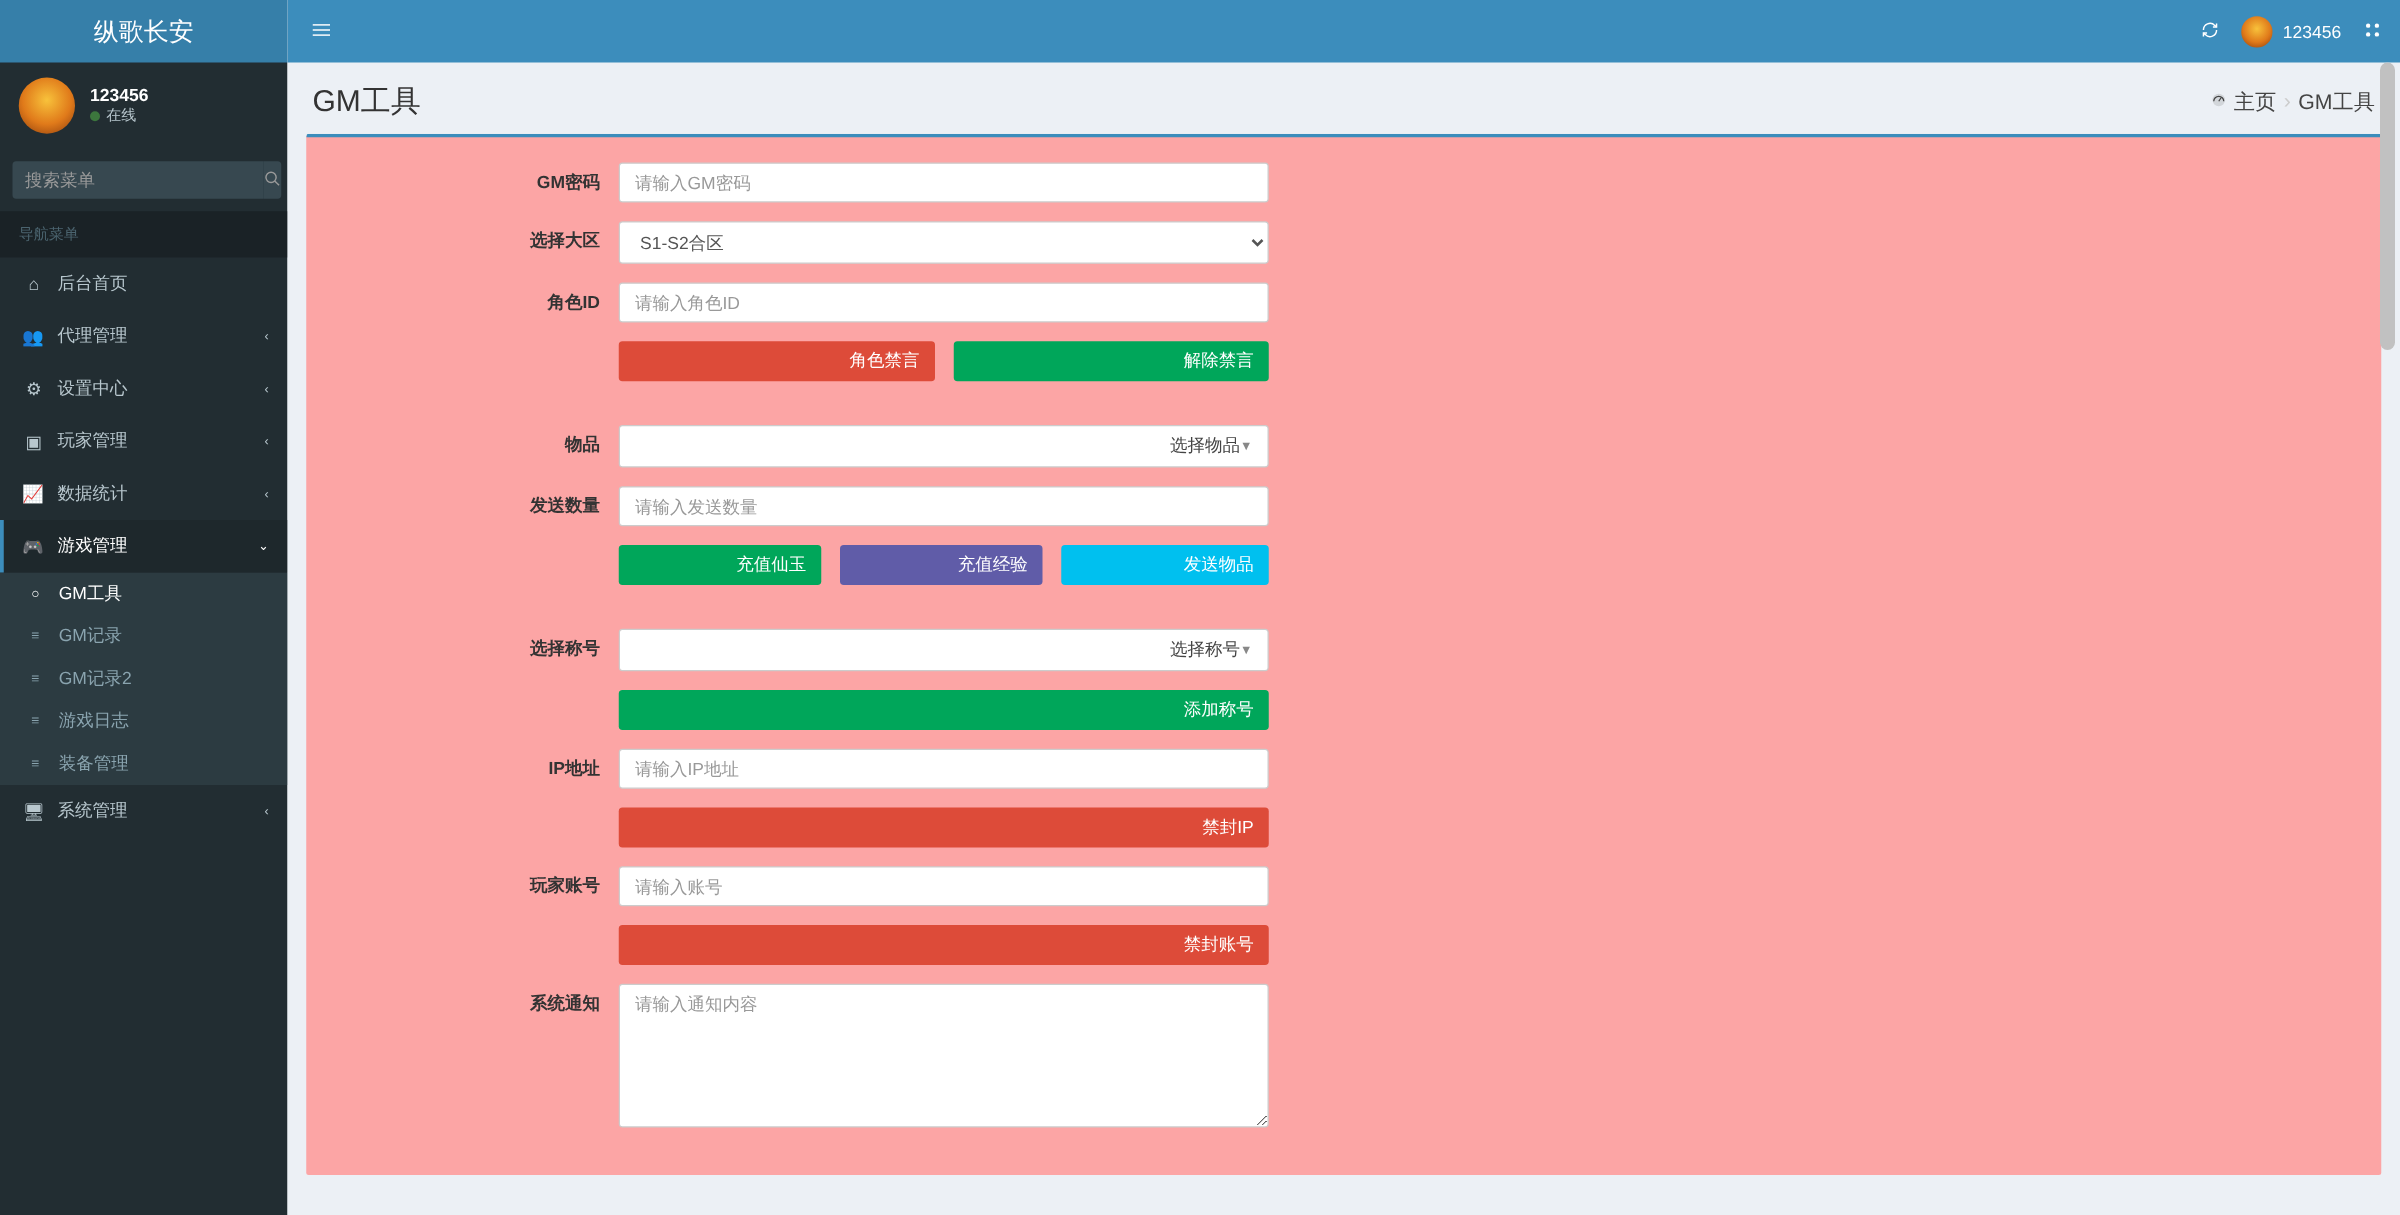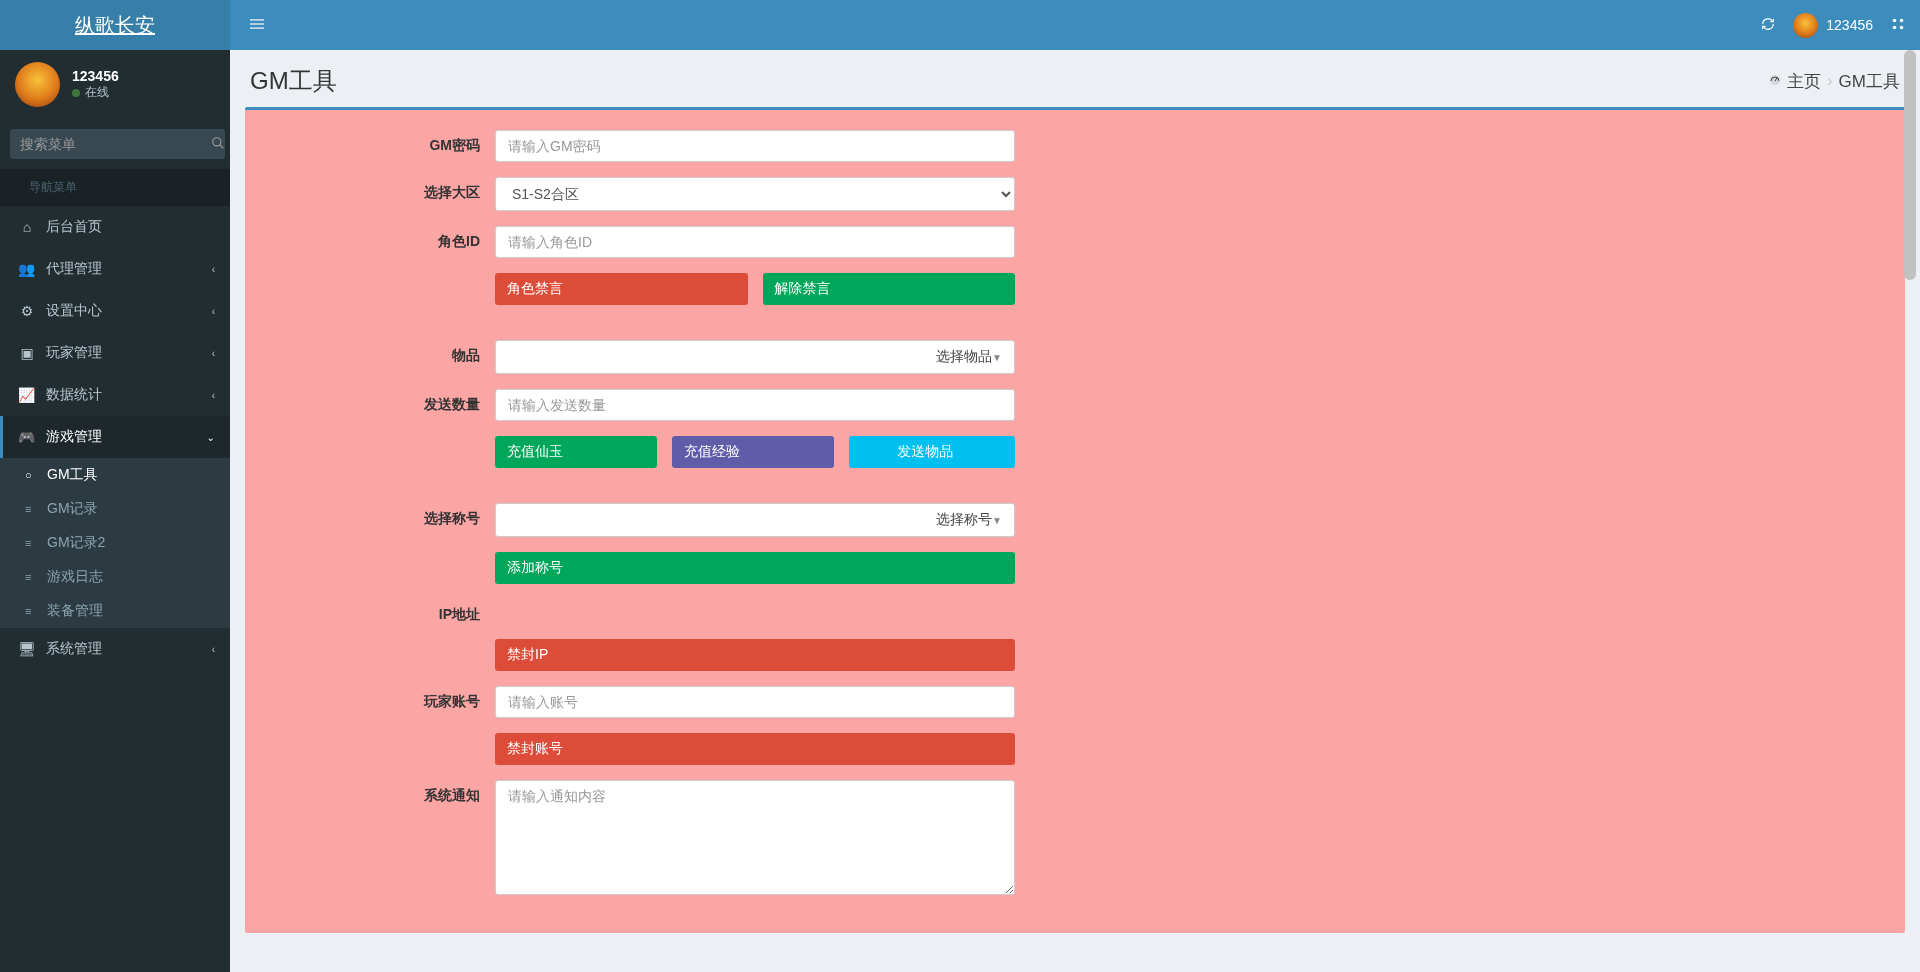--- a/index.html
+++ b/index.html
@@ -2,35 +2,35 @@
 <html><head>
 <meta charset="utf-8">
 <style>
 * { margin: 0; padding: 0; box-sizing: border-box; }
 body { font-family: "Helvetica Neue", Helvetica, Arial, "Microsoft YaHei", sans-serif; font-size: 14px; background: #ecf0f5; color: #333; }
 
 .wrapper { display: flex; min-height: 100vh; }
 
 
 .sidebar { width: 230px; background: #222d32; color: #b8c7ce; display: flex; flex-direction: column; }
-.sidebar-logo { height: 50px; background: #367fa9; color: #fff; display: flex; align-items: center; justify-content: center; font-size: 20px; text-decoration: underline; }
+.sidebar-logo { height: 50px; background: #367fa9; color: #fff; display: flex; align-items: center; justify-content: center; font-size: 20px; }
 .user-panel { padding: 12px 15px; display: flex; align-items: center; gap: 12px; }
 .user-panel-avatar { width: 45px; height: 45px; border-radius: 50%; background: radial-gradient(circle at 50% 40%, #f8c23b 0%, #e07a1a 55%, #8a3a0c 100%); display:flex; align-items:center; justify-content:center; }
 .user-panel-info { display: flex; flex-direction: column; }
 .user-panel-name { color: #fff; font-weight: 600; }
 .user-panel-status { font-size: 12px; color: #b8c7ce; display: flex; align-items: center; gap: 5px; }
 .status-dot { width: 8px; height: 8px; background: #3c763d; border-radius: 50%; display: inline-block; }
 
 .sidebar-search { padding: 10px; }
 .search-wrap { display: flex; }
 .search-input { flex: 1; background: #374850; border: none; color: #14b8a6; padding: 7px 10px; border-radius: 3px 0 0 3px; font-size: 14px; }
 .search-input::placeholder { color: #999; }
 .search-btn { width: 36px; background: #374850; border: none; color: #999; border-radius: 0 3px 3px 0; cursor: pointer; display:flex; align-items:center; justify-content:center; }
 
-.nav-header { padding: 10px 29px; font-size: 12px; color: #4b646f; background: #1a2226; }
+.nav-header { padding: 10px 15px; font-size: 12px; color: #4b646f; background: #1a2226; }
 
 .nav-menu { list-style: none; }
 .nav-item { display: flex; align-items: center; padding: 12px 15px; color: #b8c7ce; cursor: pointer; position: relative; gap: 10px; border-left: 3px solid transparent; }
 .nav-item.active-parent { background: #1e282c; color: #fff; border-left-color: #3c8dbc; }
 .nav-item .chevron { position: absolute; right: 15px; font-size: 10px; }
 .nav-icon { width: 18px; text-align: center; }
 
 .sub-menu { list-style: none; background: #2c3b41; }
 .sub-item { display: flex; align-items: center; padding: 8px 15px 8px 25px; color: #8aa4af; cursor: pointer; gap: 8px; font-size: 14px; }
 .sub-item.active { color: #fff; }
@@ -63,21 +63,21 @@
 input.form-control, select.form-control, .select2, textarea.form-control {
   width: 100%; padding: 7px 12px; border: 1px solid #ccc; border-radius: 3px; font-size: 14px; color: #555; background:#fff; font-family:inherit;
 }
 input.form-control::placeholder, textarea.form-control::placeholder { color: #999; }
 textarea.form-control { min-height: 115px; resize: both; }
 .select2 { display:flex; justify-content:flex-end; align-items:center; cursor:pointer; color:#444; }
 .select2-arrow { color:#888; font-size:10px; }
 
 select.form-control { appearance: auto; }
 
-.btn { padding: 7px 12px; border: none; border-radius: 3px; color: #fff; font-size: 14px; cursor: pointer; display:inline-block; text-align:left; }
+.btn { padding: 7px 12px; border: none; border-radius: 3px; color: #fff; font-size: 14px; cursor: pointer; display:inline-block; text-align:right; }
 .btn-block { width: 100%; }
 .btn-half { flex:1; }
 .btn-danger { background: #dd4b39; }
 .btn-success { background: #00a65a; }
 .btn-primary { background: #605ca8; }
 .btn-info { background: #00c0ef; padding-left: 48px; }
 .btn-recharge { background: #00a65a; }
 
 .btn-row { width: 520px; display:flex; gap:15px; }
 .btn-row-3 .btn { width: 178px; }
@@ -309,20 +309,23 @@
 
         <div class="form-row">
           <label class="form-label"></label>
           <div class="form-control-wrap">
             <button class="btn btn-success btn-block">添加称号</button>
           </div>
         </div>
 
         <div class="form-row">
           <label class="form-label">IP地址</label>
+          <div class="form-control-wrap">
+            <input type="text" class="form-control" placeholder="请输入IP地址" style="">
+          </div>
         </div>
 
         <div class="form-row">
           <label class="form-label"></label>
           <div class="form-control-wrap">
             <button class="btn btn-danger btn-block">禁封IP</button>
           </div>
         </div>
 
         <div class="form-row">

